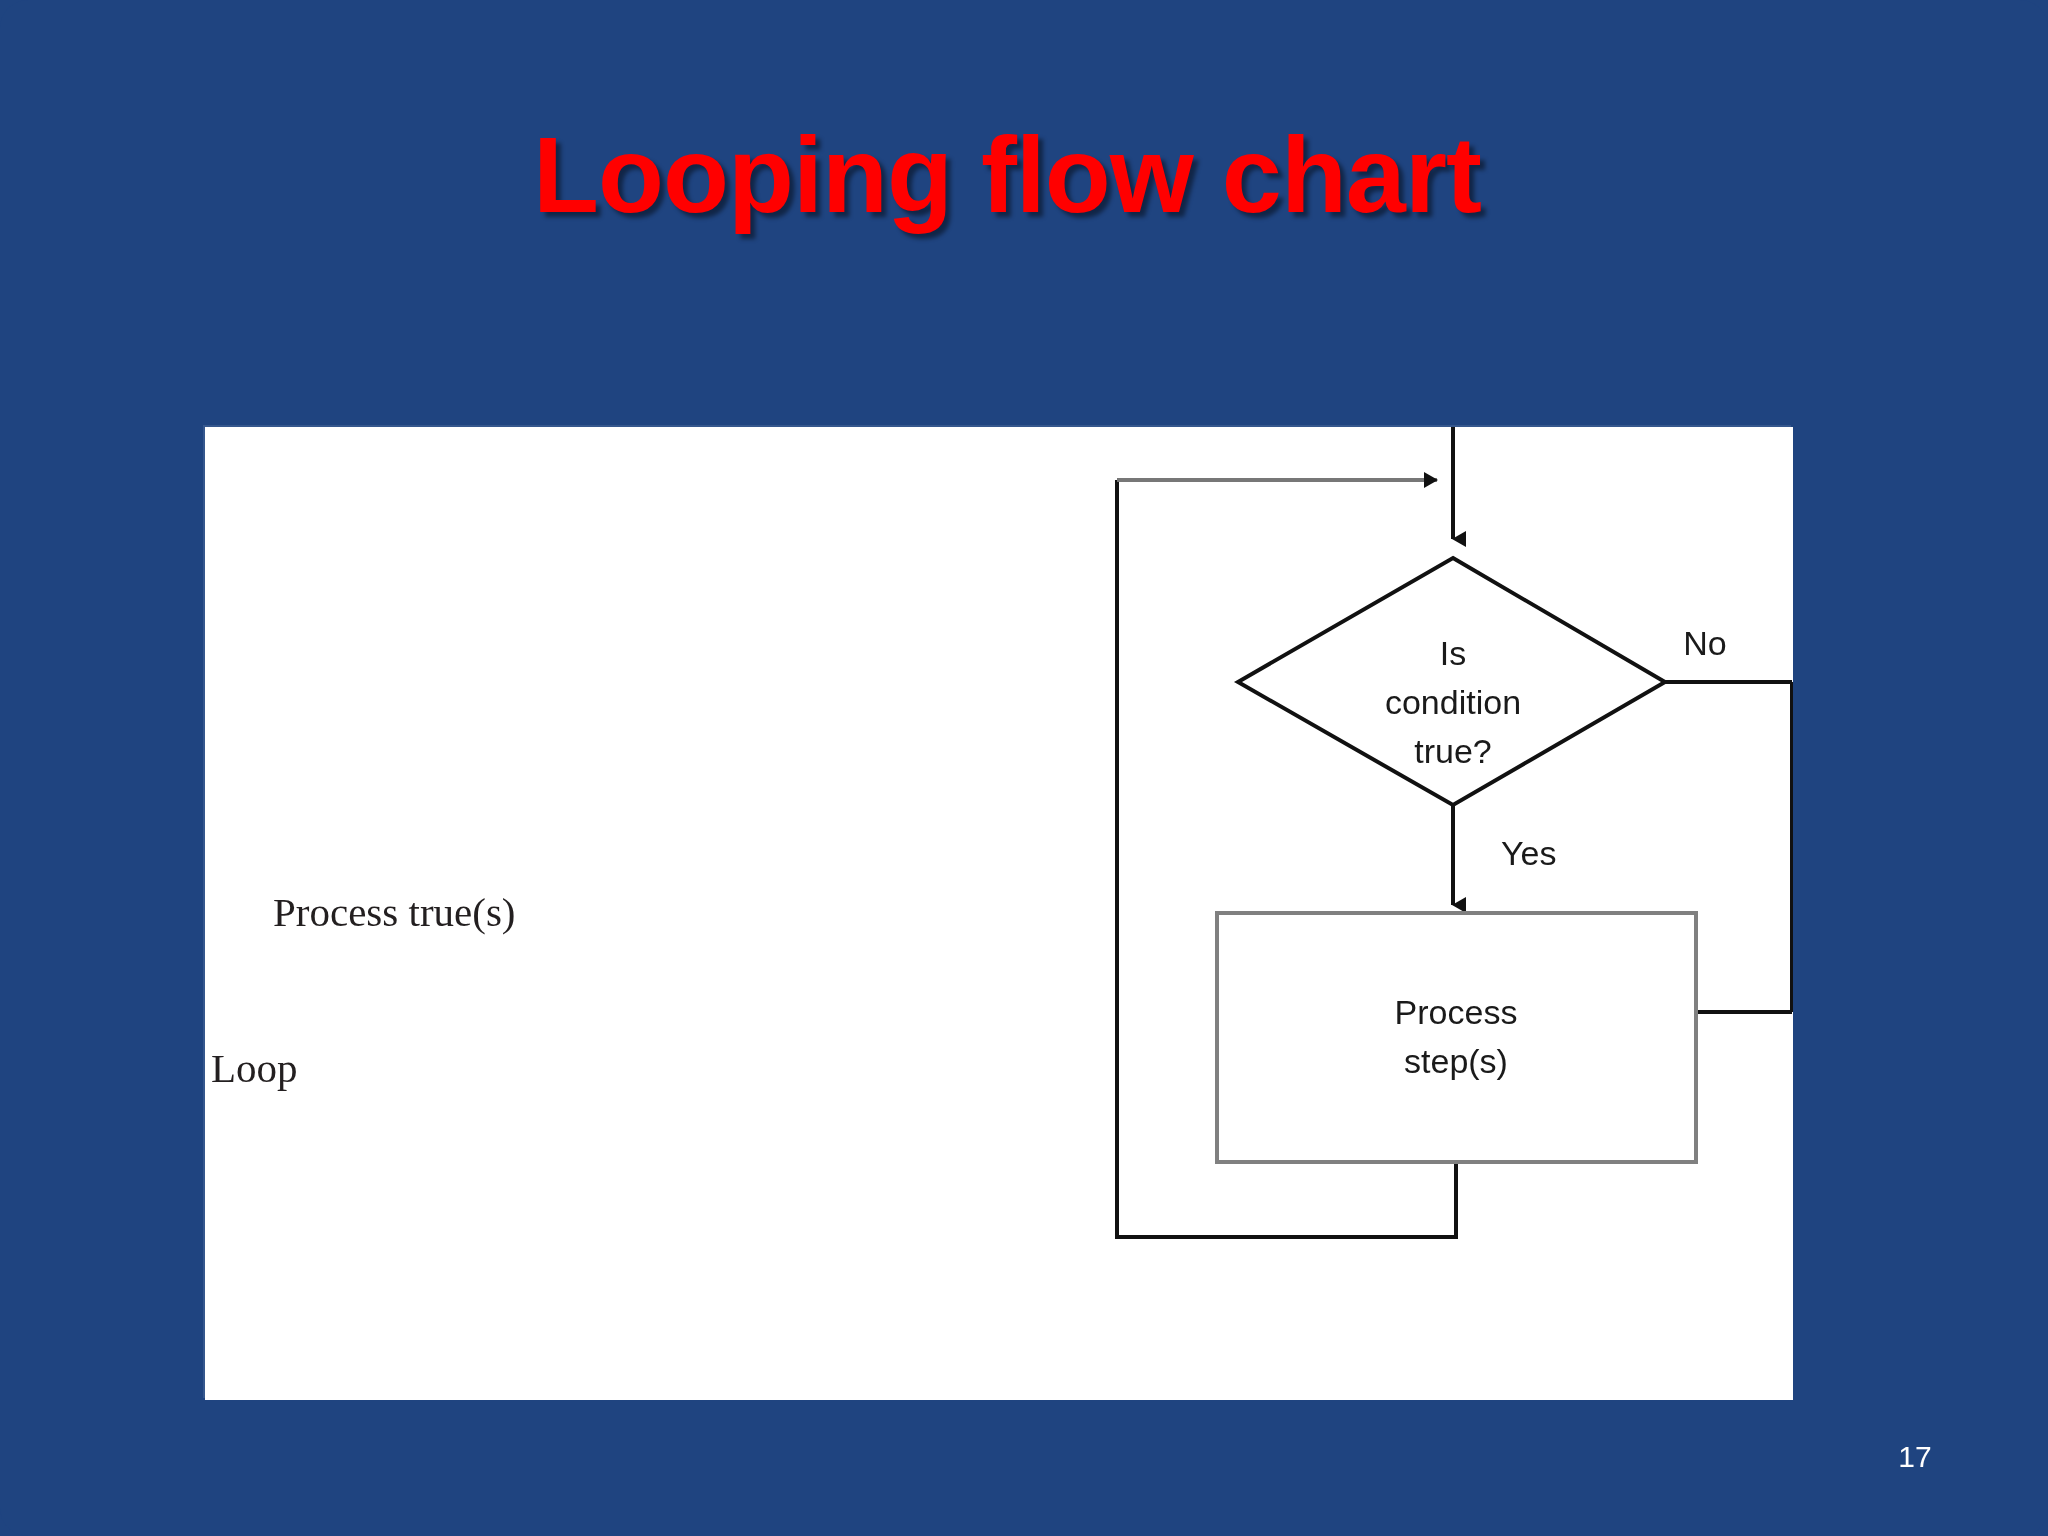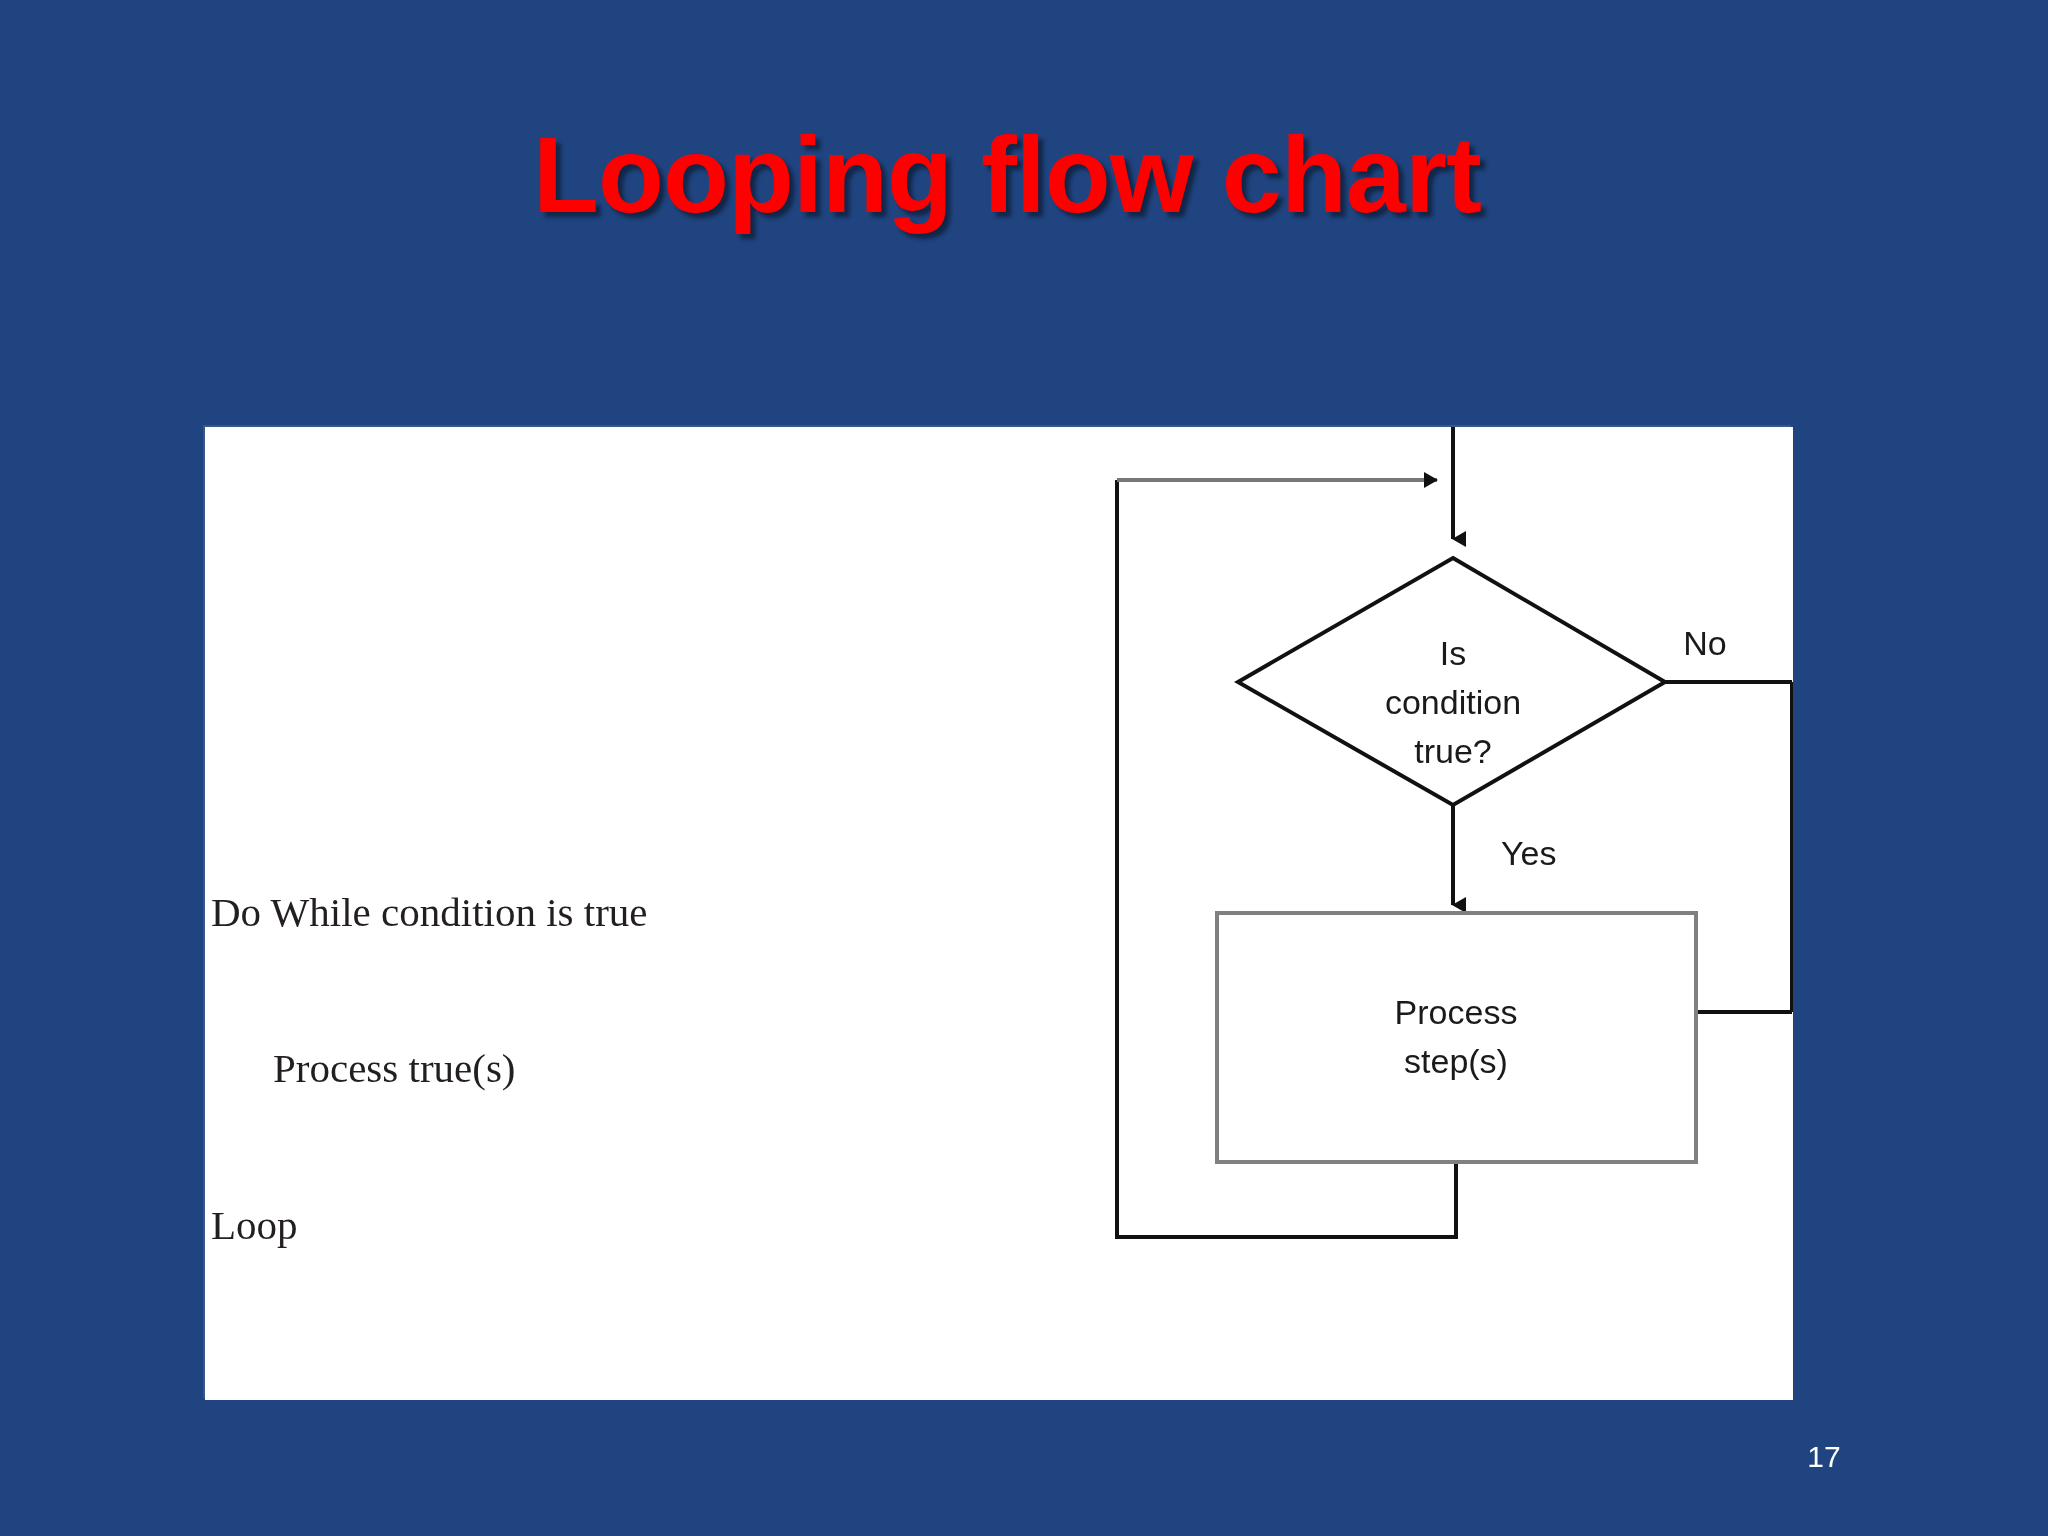--- a/index.html
+++ b/index.html
@@ -77,40 +77,39 @@
   }
   .fc-label {
     font-family: "Liberation Sans", sans-serif;
     font-size: 34px;
     fill: #1a1a1a;
   }
 
   
   #pagenum {
     position: absolute;
-    left: 1794px;
+    left: 1885px;
     top: 1440px;
     width: 60px;
     text-align: center;
     font-family: "Liberation Sans", sans-serif;
     font-size: 30px;
     color: #ffffff;
   }
 </style>
 </head>
 <body>
 
 <div id="slide">
 
   <div id="title">Looping flow chart</div>
 
   <div id="panel">
 
     <div id="pseudocode">
-      <span class="line">Do While condition is true</span>
       <span class="line indent">Process true(s)</span>
       <span class="line">Loop</span>
     </div>
 
     <svg id="flow" viewBox="0 0 1588 973">
       <defs>
         <marker id="arrowDown" markerWidth="16" markerHeight="14" refX="8" refY="13" orient="auto" markerUnits="userSpaceOnUse">
           <polygon points="0,0 16,0 8,14" fill="#111111"></polygon>
         </marker>
         <marker id="arrowRight" markerWidth="14" markerHeight="16" refX="13" refY="8" orient="auto" markerUnits="userSpaceOnUse">

